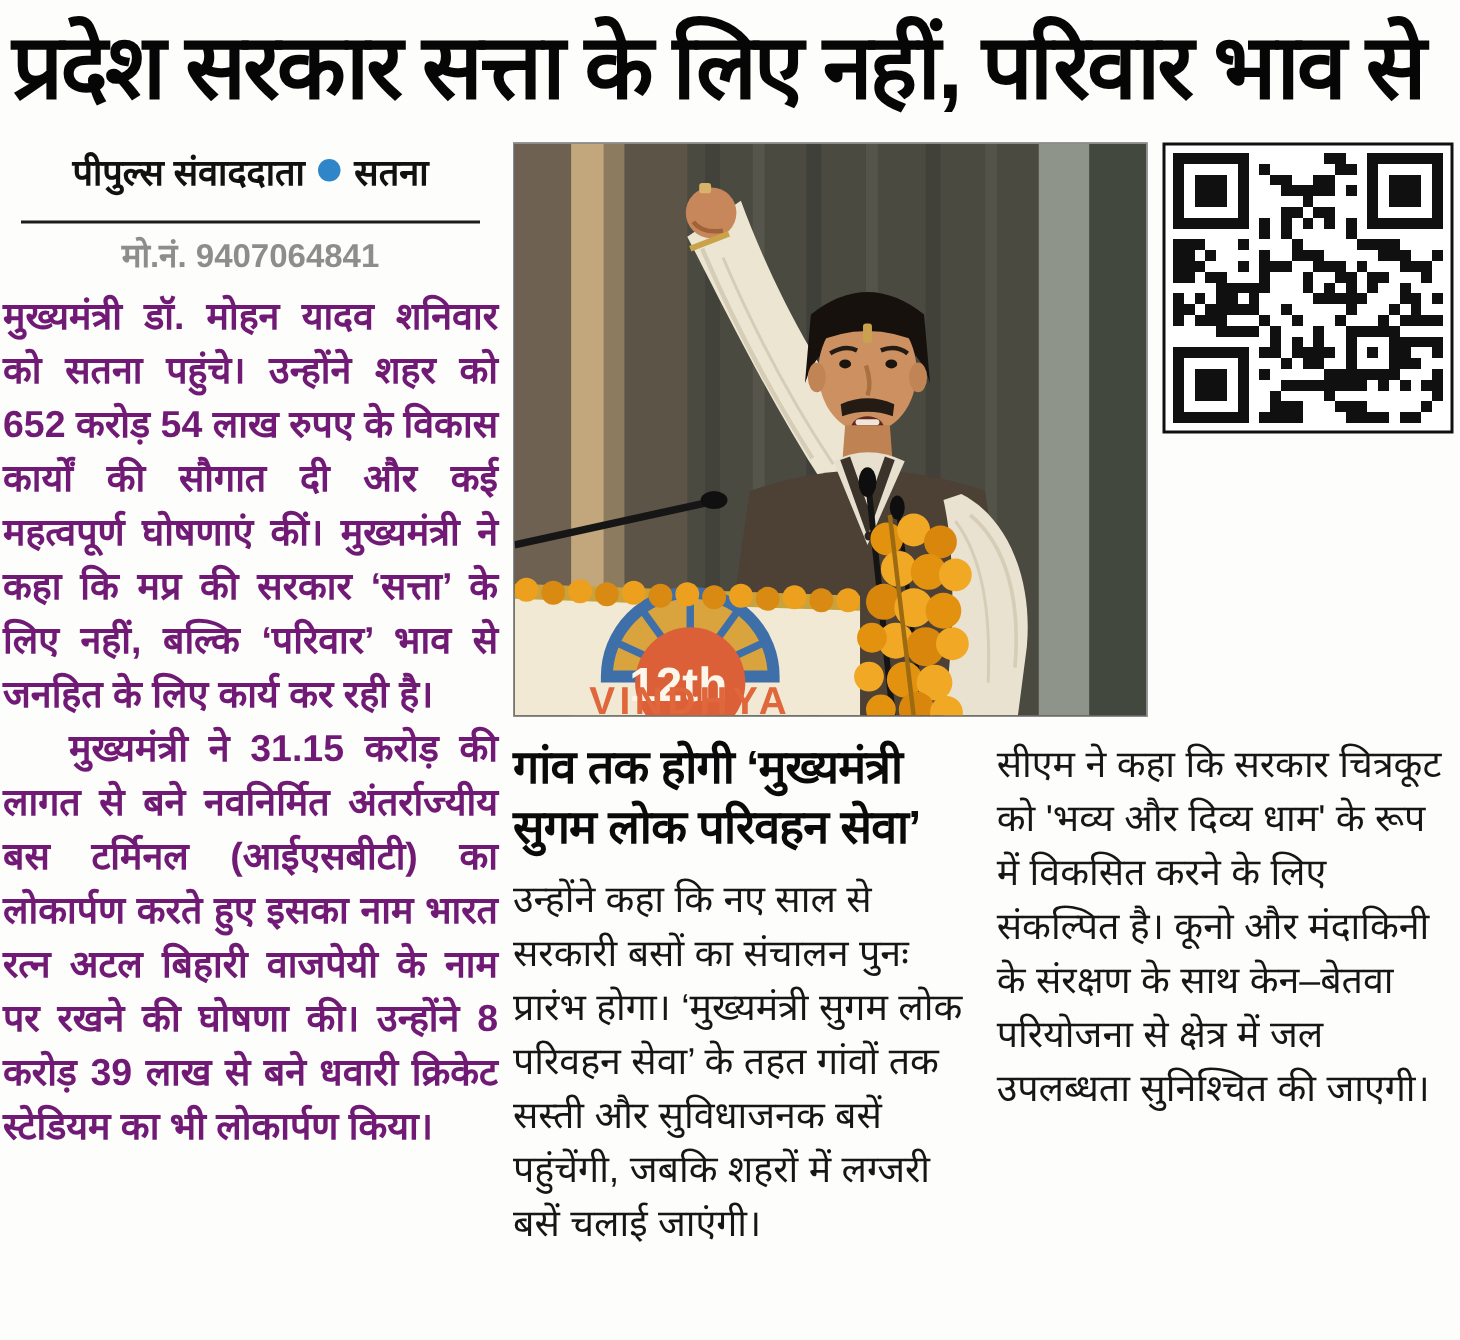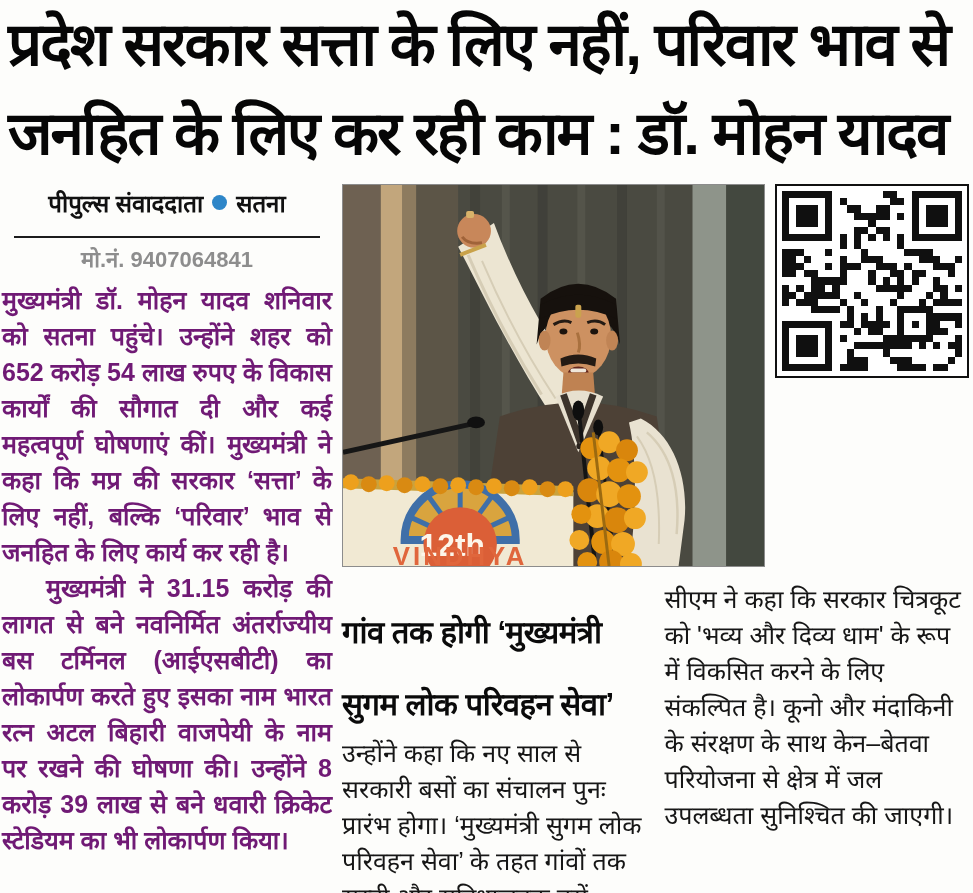--- a/index.html
+++ b/index.html
@@ -58,33 +58,32 @@
   }
   .qr-box svg{display:block;width:100%;height:100%;}
   .qr-caption{font-size:27px;line-height:39px;margin-top:14px;color:#151515;}
   
   .bottom-row{display:flex;gap:16px;margin-top:14px;}
   .sub-article{flex:1;min-width:0;}
   .sub-article h2{
     margin:0 0 10px;font-size:31px;line-height:40px;
     font-weight:800;letter-spacing:-0.5px;color:#0a0a0a;
   }
-  .sub-article h2 span{display:block;margin-top:32px;}
+  .sub-article h2 span{display:block;}
   .sub-article p{
     margin:0;font-size:25px;line-height:36px;color:#161616;font-weight:500;
   }
 </style>
 </head>
 <body>
 
 <div class="page">
 
   <header class="headline">
     <div>प्रदेश सरकार सत्ता के लिए नहीं, परिवार भाव से</div>
-    <div>जनहित के लिए कर रही काम : डॉ. मोहन यादव</div>
   </header>
 
   <div class="content">
 
     <aside class="left-col">
       <div class="byline">
         <span>पीपुल्स संवाददाता</span>
         <span class="dot"></span>
         <span>सतना</span>
       </div>

